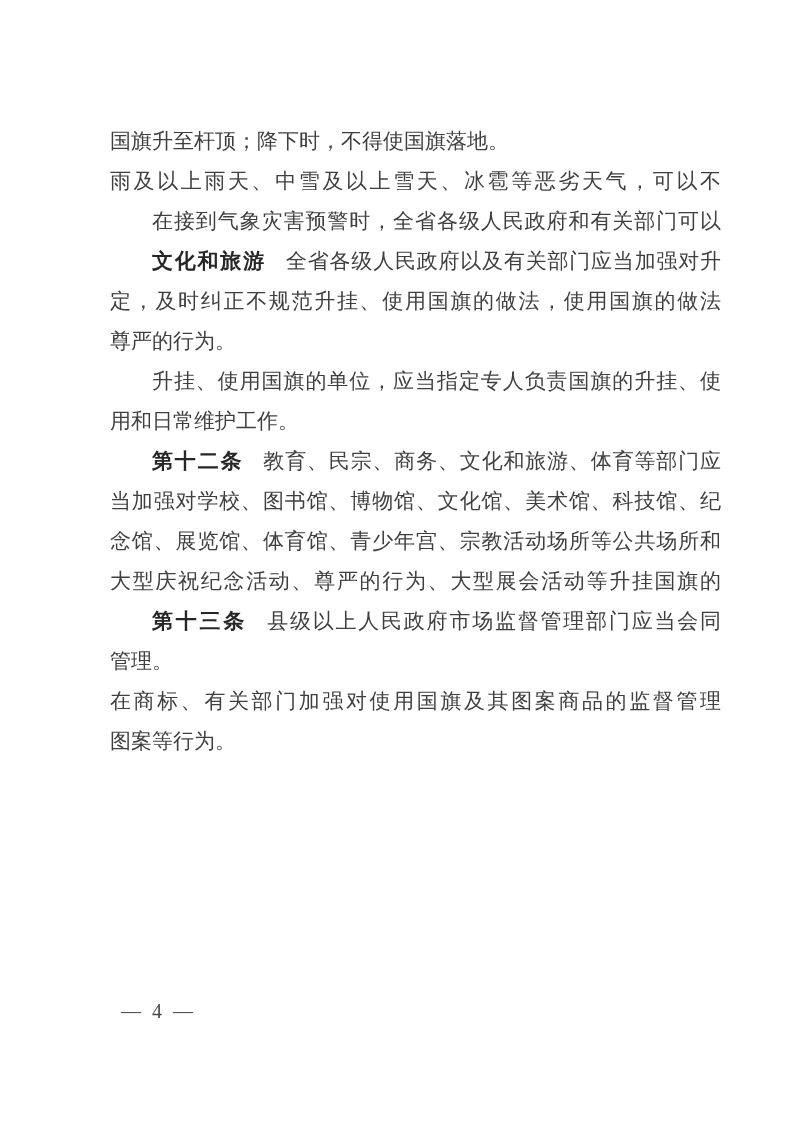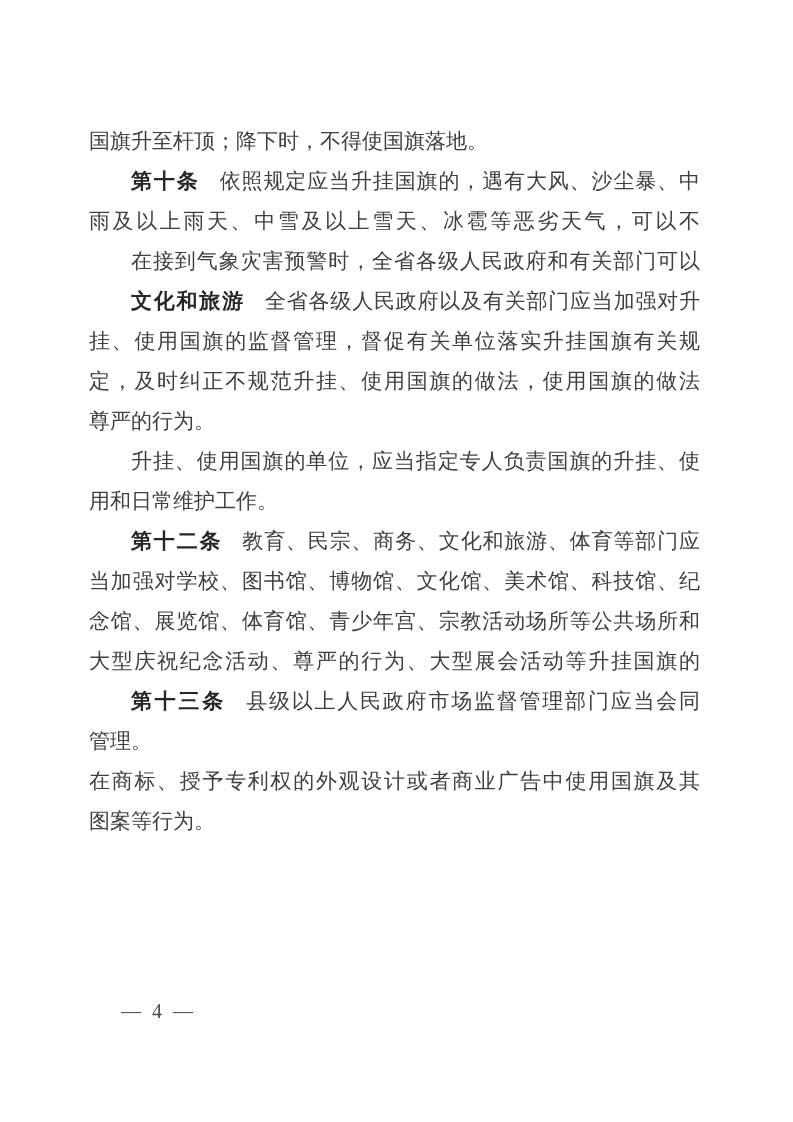--- a/index.html
+++ b/index.html
@@ -11,21 +11,21 @@
   }
   .page {
     position: relative;
     width: 793px;
     height: 1122px;
     background: #ffffff;
     overflow: hidden;
   }
   .doc-body {
     position: absolute;
-    left: 89px;
+    left: 110px;
     top: 121px;
     width: 611px;
   }
   .line {
     height: 40px;
     line-height: 40px;
     font-size: 21px;
     color: #3f3f3f;
     white-space: nowrap;
     text-rendering: optimizeLegibility;
@@ -55,32 +55,30 @@
     color: #4a4a4a;
     letter-spacing: 3px;
   }
 </style>
 </head>
 <body>
 
 <div class="page">
   <div class="doc-body" id="doc-body">
       <div class="line">国旗升至杆顶；降下时，不得使国旗落地。</div>
-      <div class="line justify indent"><span class="article-head">第十条</span><span>依照规定应当升挂国旗的，遇有大风、沙尘暴、中</span></div>
       <div class="line justify">雨及以上雨天、中雪及以上雪天、冰雹等恶劣天气，可以不</div>
       <div class="line justify indent">在接到气象灾害预警时，全省各级人民政府和有关部门可以</div>
       <div class="line justify indent"><span class="article-head">文化和旅游</span><span>全省各级人民政府以及有关部门应当加强对升</span></div>
-      <div class="line justify">挂、使用国旗的监督管理，督促有关单位落实升挂国旗有关规</div>
       <div class="line justify">定，及时纠正不规范升挂、使用国旗的做法，使用国旗的做法</div>
       <div class="line">尊严的行为。</div>
       <div class="line justify indent">升挂、使用国旗的单位，应当指定专人负责国旗的升挂、使</div>
       <div class="line">用和日常维护工作。</div>
       <div class="line justify indent"><span class="article-head">第十二条</span><span>教育、民宗、商务、文化和旅游、体育等部门应</span></div>
       <div class="line justify">当加强对学校、图书馆、博物馆、文化馆、美术馆、科技馆、纪</div>
       <div class="line justify">念馆、展览馆、体育馆、青少年宫、宗教活动场所等公共场所和</div>
       <div class="line justify">大型庆祝纪念活动、尊严的行为、大型展会活动等升挂国旗的</div>
       <div class="line justify indent"><span class="article-head">第十三条</span><span>县级以上人民政府市场监督管理部门应当会同</span></div>
       <div class="line">管理。</div>
-      <div class="line justify">在商标、授予专利权的外观设计或者商业广告中使用国旗及其</div>
+      <div class="line justify">在商标、有关部门加强对使用国旗及其图案商品的监督管理</div>
       <div class="line">图案等行为。</div>
     </div>
   <div class="page-number">— 4 —</div>
 </div>
 
 </body></html>

